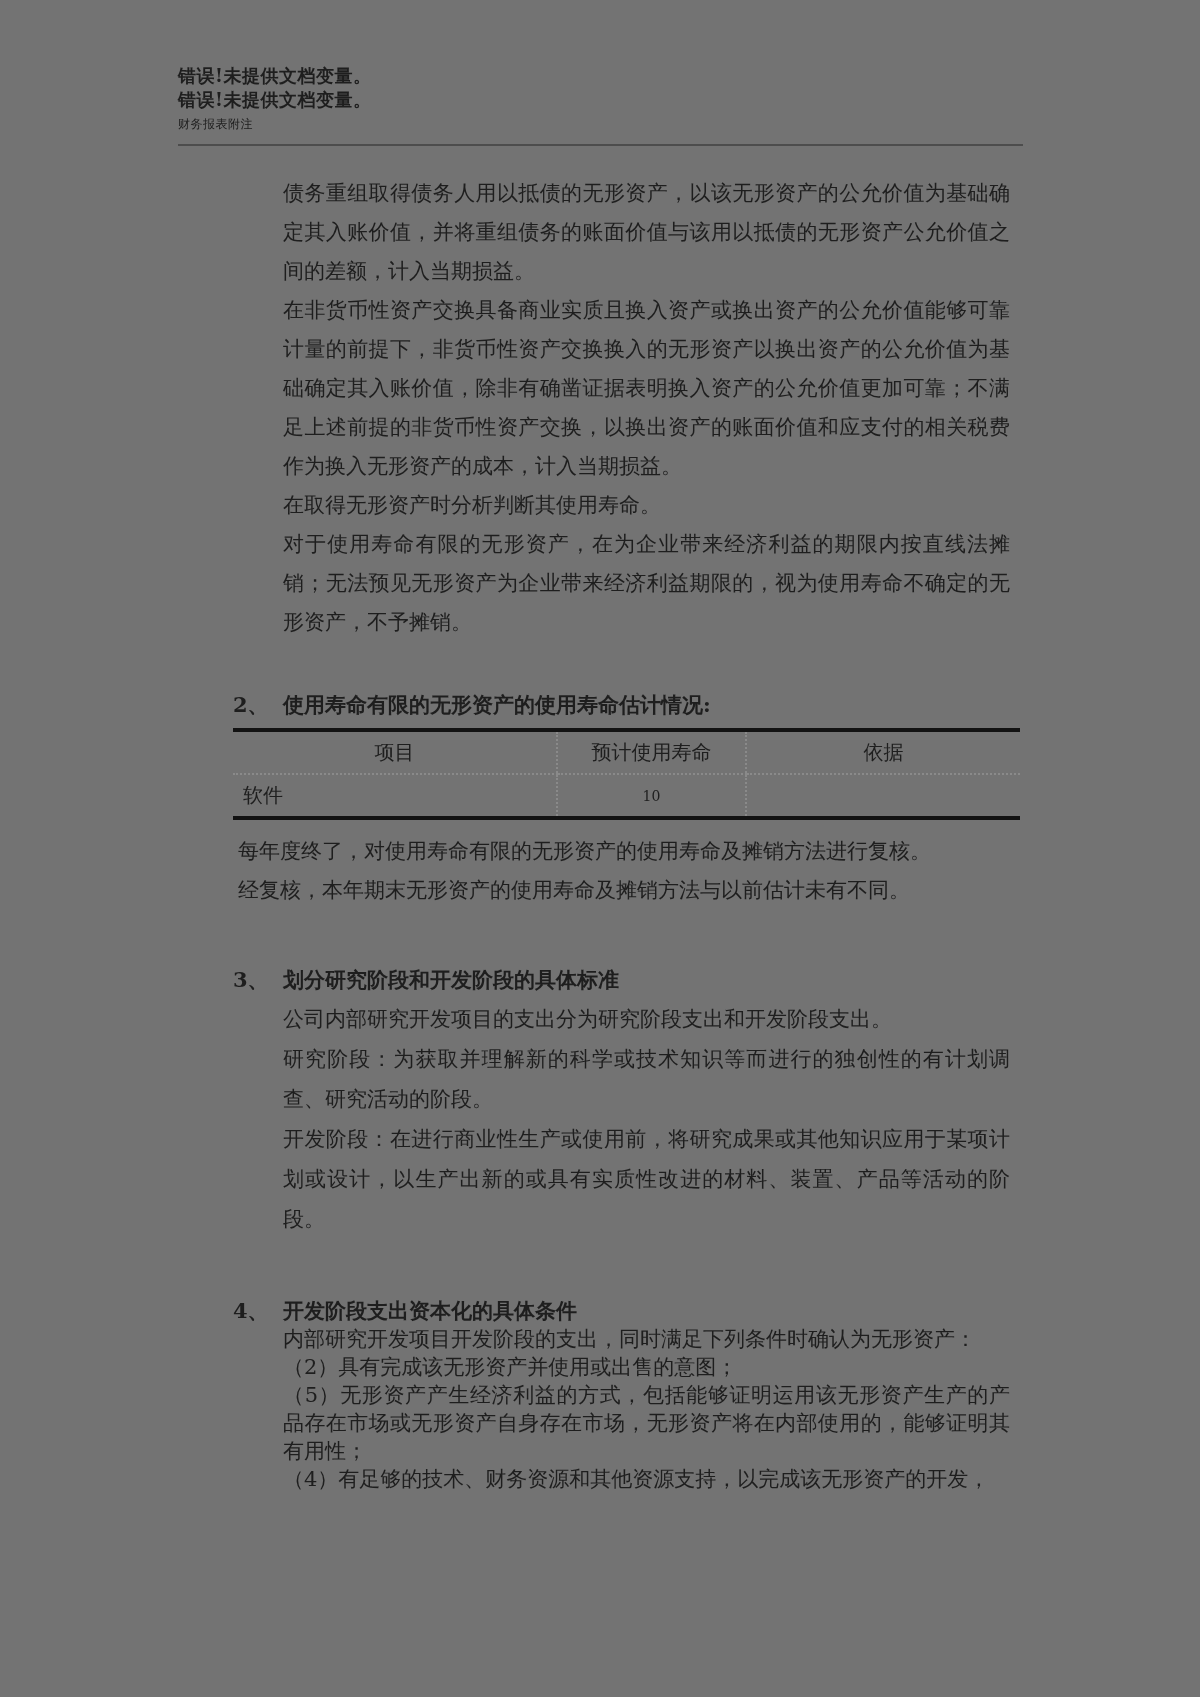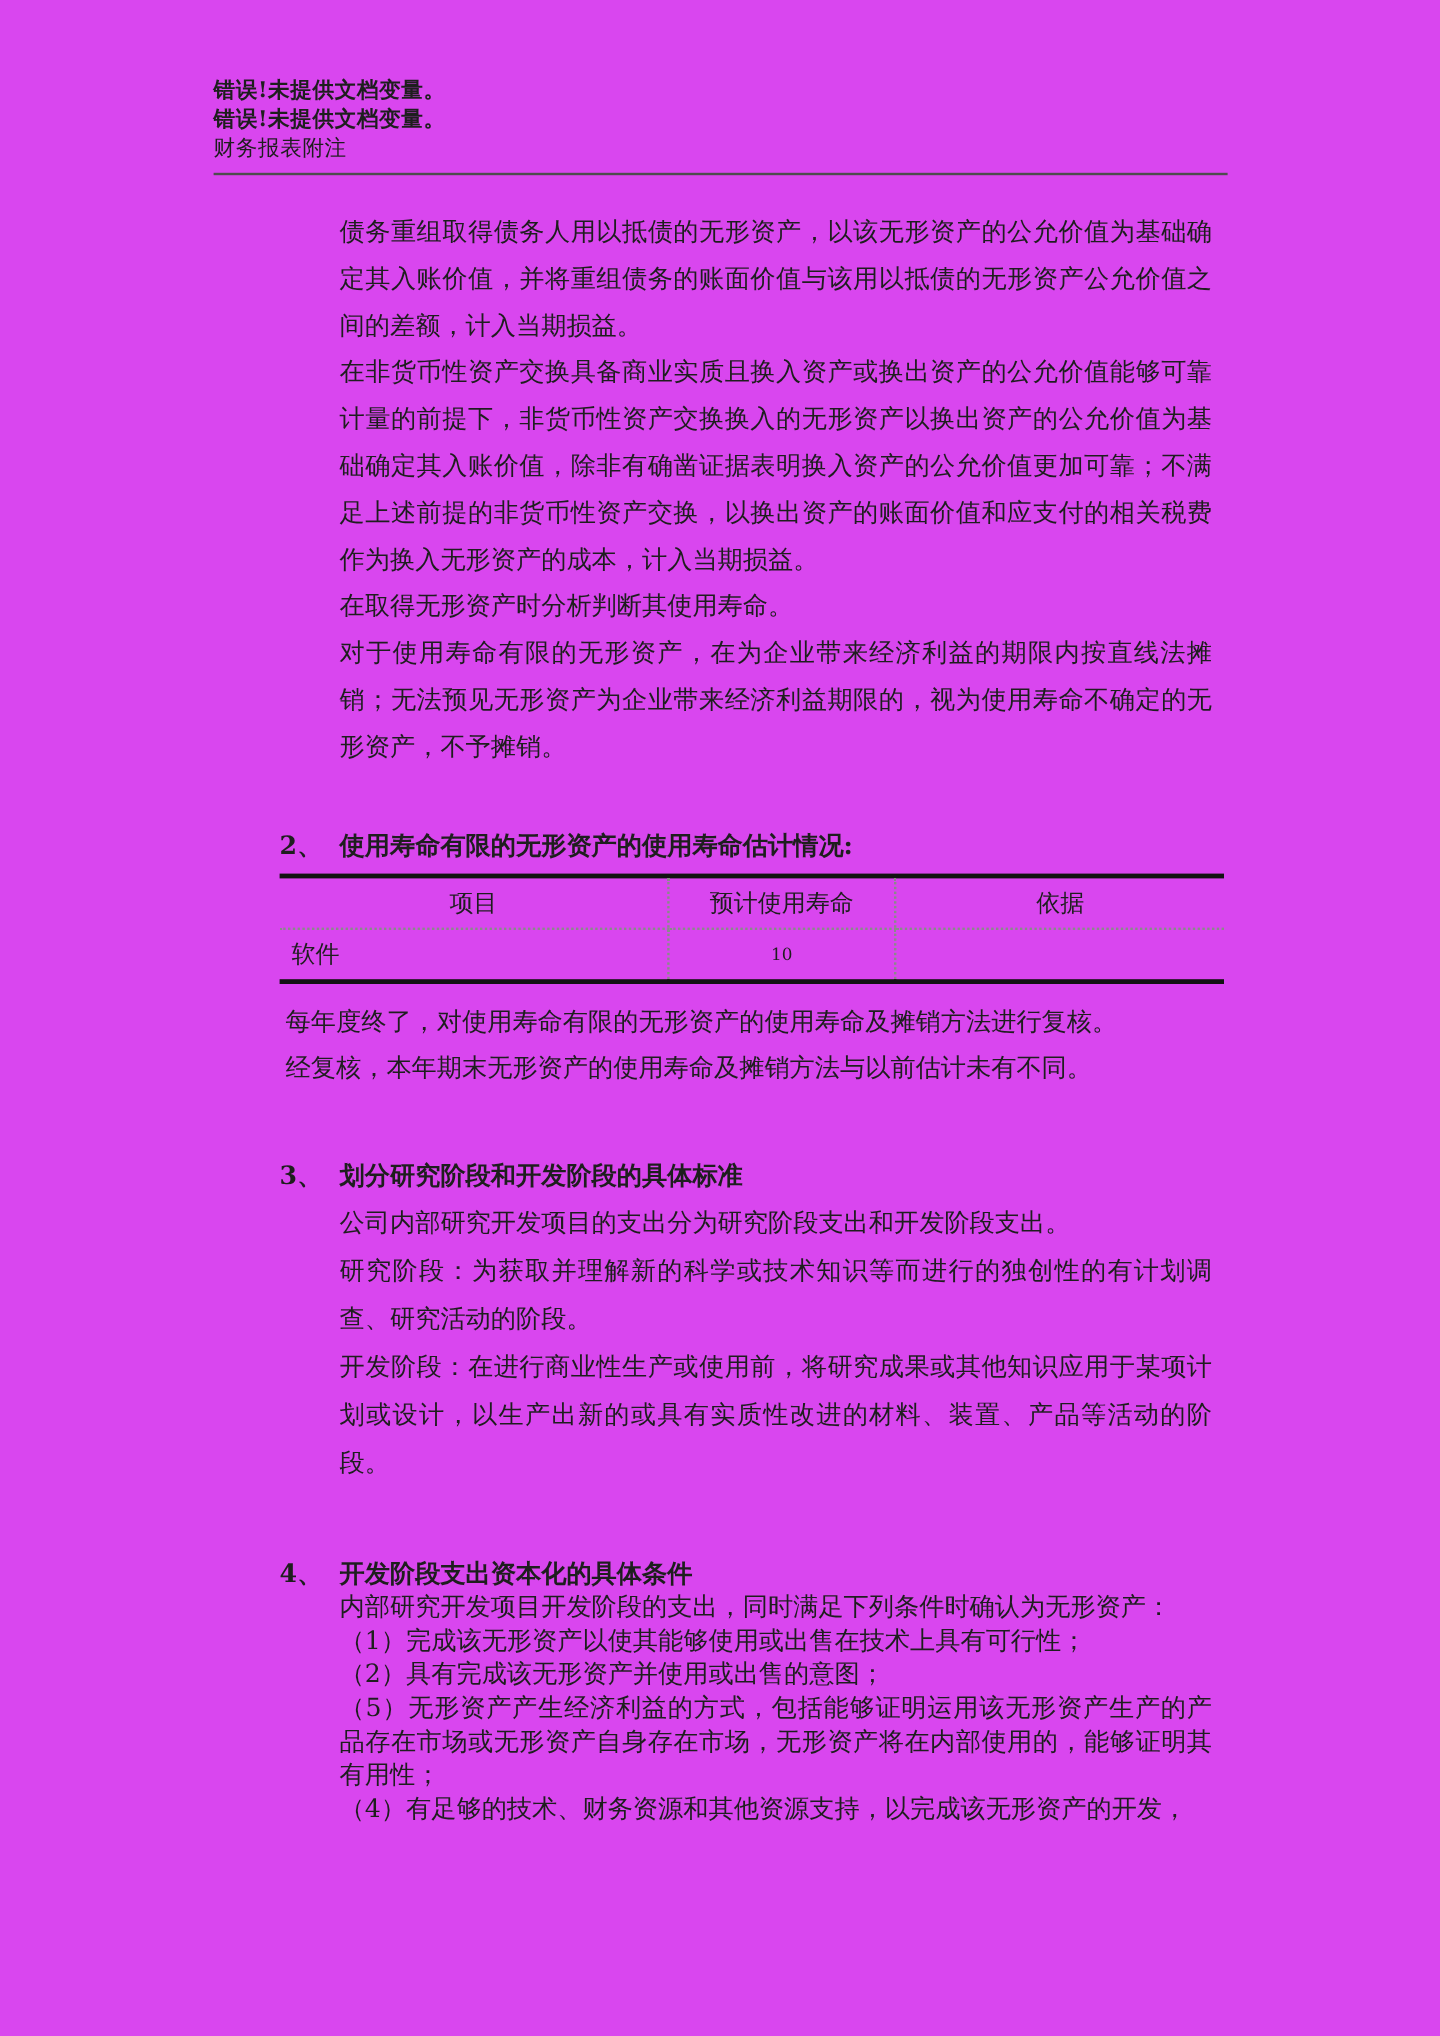--- a/index.html
+++ b/index.html
@@ -2,29 +2,29 @@
 <html><head>
 <meta charset="utf-8">
 <title>Document</title>
 <style>
   * { margin:0; padding:0; box-sizing:border-box; }
   html,body { background:#ffffff; }
   .page {
     position:relative;
     width:1200px; height:1697px;
     margin:0 auto;
-    background:#d946ef;
+    background:#737373;
     font-family:"DejaVu Serif","Liberation Serif",serif;
     color:#1e1e1e;
     overflow:hidden;
   }
   
   .doc-header { position:absolute; left:178px; top:64px; }
   .doc-header .hline { font-size:18px; line-height:24px; font-weight:bold; letter-spacing:0.5px; }
-  .doc-header .hsub  { font-size:18px; line-height:24px; font-weight:normal; letter-spacing:0.5px; }
+  .doc-header .hsub  { font-size:12px; line-height:24px; font-weight:normal; letter-spacing:0.5px; }
   .header-rule { position:absolute; left:178px; top:144px; width:845px; height:2px; background:#4d4d4d; }
   
   .body-col { position:absolute; left:283px; top:174px; width:727px; font-size:21px; }
   p.para { text-align:justify; line-height:39px; }
   
   .sec2 { margin-top:48px; margin-left:-50px; width:787px; }
   .sec-heading { display:flex; font-size:21px; font-weight:bold; line-height:30px; }
   .sec-num { width:50px; flex:0 0 50px; }
   .sec2 .sec-heading { padding-bottom:8px; border-bottom:4px solid #121212; }
   table.life-table { width:787px; border-collapse:collapse; table-layout:fixed; font-size:20px; }
@@ -111,20 +111,19 @@
       <p class="para">研究阶段：为获取并理解新的科学或技术知识等而进行的独创性的有计划调查、研究活动的阶段。</p>
       <p class="para">开发阶段：在进行商业性生产或使用前，将研究成果或其他知识应用于某项计划或设计，以生产出新的或具有实质性改进的材料、装置、产品等活动的阶段。</p>
     </div>
 
     <div class="sec4">
       <div class="sec-heading">
         <span class="sec-num">4、</span>
         <span class="sec-title">开发阶段支出资本化的具体条件</span>
       </div>
       <p class="para">内部研究开发项目开发阶段的支出，同时满足下列条件时确认为无形资产：</p>
-      <p class="para">（1）完成该无形资产以使其能够使用或出售在技术上具有可行性；</p>
       <p class="para">（2）具有完成该无形资产并使用或出售的意图；</p>
       <p class="para">（5）无形资产产生经济利益的方式，包括能够证明运用该无形资产生产的产品存在市场或无形资产自身存在市场，无形资产将在内部使用的，能够证明其有用性；</p>
       <p class="para">（4）有足够的技术、财务资源和其他资源支持，以完成该无形资产的开发，</p>
     </div>
 
   </div>
 </div>
 
 </body></html>

